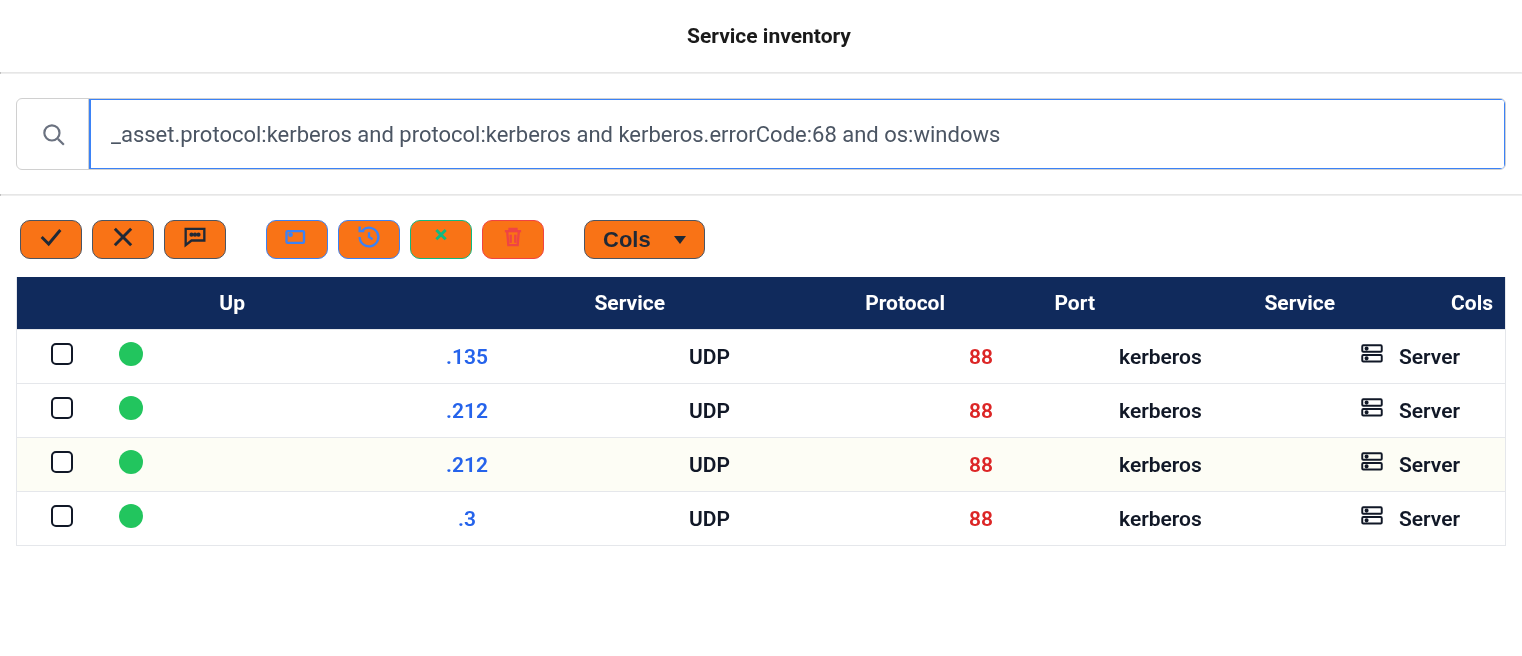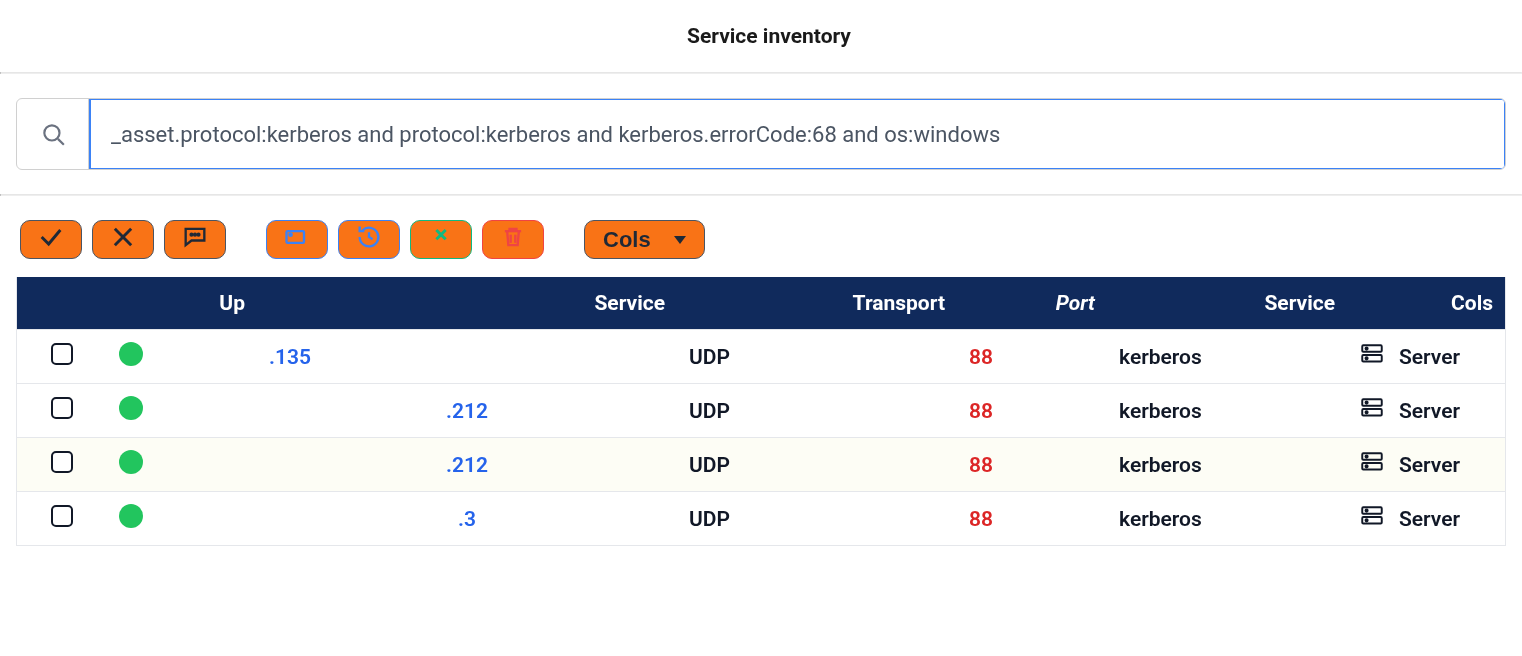--- a/index.html
+++ b/index.html
@@ -110,21 +110,21 @@
     border-collapse: collapse;
   }
   thead th {
     background: #102a5c;
     color: #fff;
     text-align: right;
     font-weight: 700;
     font-size: 21px;
     padding: 14px 12px;
   }
-  thead th.port-col { font-style: italic; }
+  thead th.port-col { }
   tbody td {
     padding: 11px 12px;
     font-size: 21px;
     font-weight: 600;
     border-top: 1px solid #e5e7eb;
     color: #111827;
     vertical-align: middle;
   }
   tbody tr.alt { background: #fdfdf5; }
   .chk {
@@ -253,31 +253,31 @@
         <col class="c-trans">
         <col class="c-port">
         <col class="c-proto">
         <col class="c-type">
   </colgroup>
   <thead>
     <tr>
       <th></th>
       <th>Up</th>
       <th>Service</th>
-      <th>Transport</th>
+      <th>Protocol</th>
       <th class="port-col">Port</th>
       <th>Service</th>
       <th>Cols</th>
     </tr>
   </thead>
   <tbody id="table-body">
   <tr>
           <td style="text-align:center"><span class="chk"></span></td>
           <td><span class="status-dot"></span></td>
-          <td class="addr" style="">.135</td>
+          <td class="addr" style="text-align:center">.135</td>
           <td>UDP</td>
           <td class="port">88</td>
           <td>kerberos</td>
           <td>
             <div class="type-cell">
               <span class="srv-icon"><svg viewBox="0 0 24 24">
                   <rect x="3" y="4" width="18" height="6" rx="1"></rect>
                   <rect x="3" y="13" width="18" height="6" rx="1"></rect>
                   <circle cx="7" cy="7" r="1" fill="currentColor"></circle>
                   <circle cx="7" cy="16" r="1" fill="currentColor"></circle>

